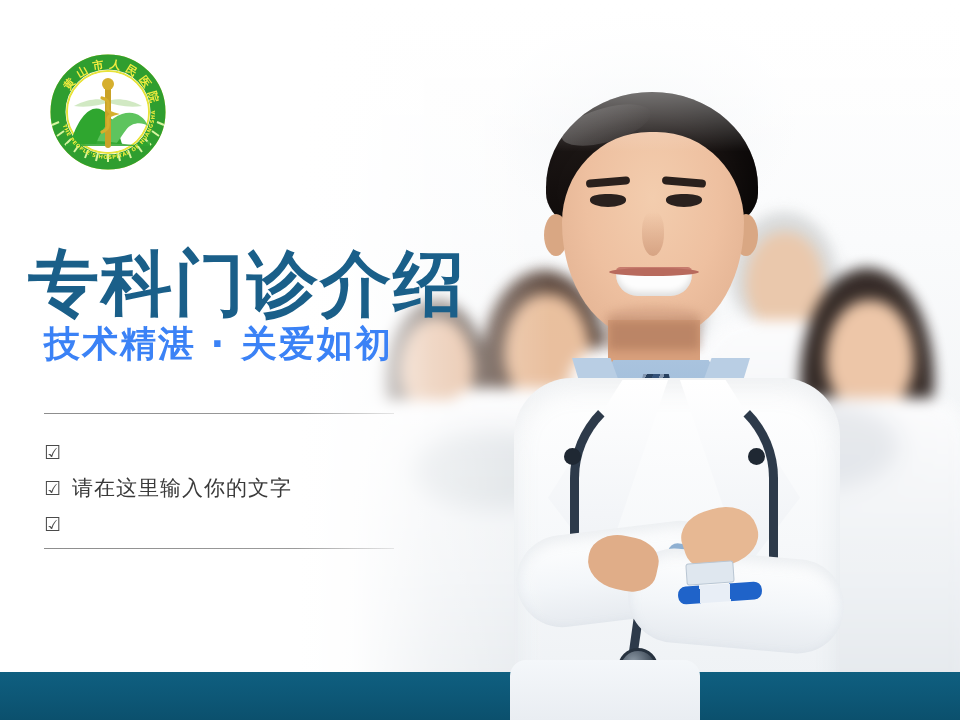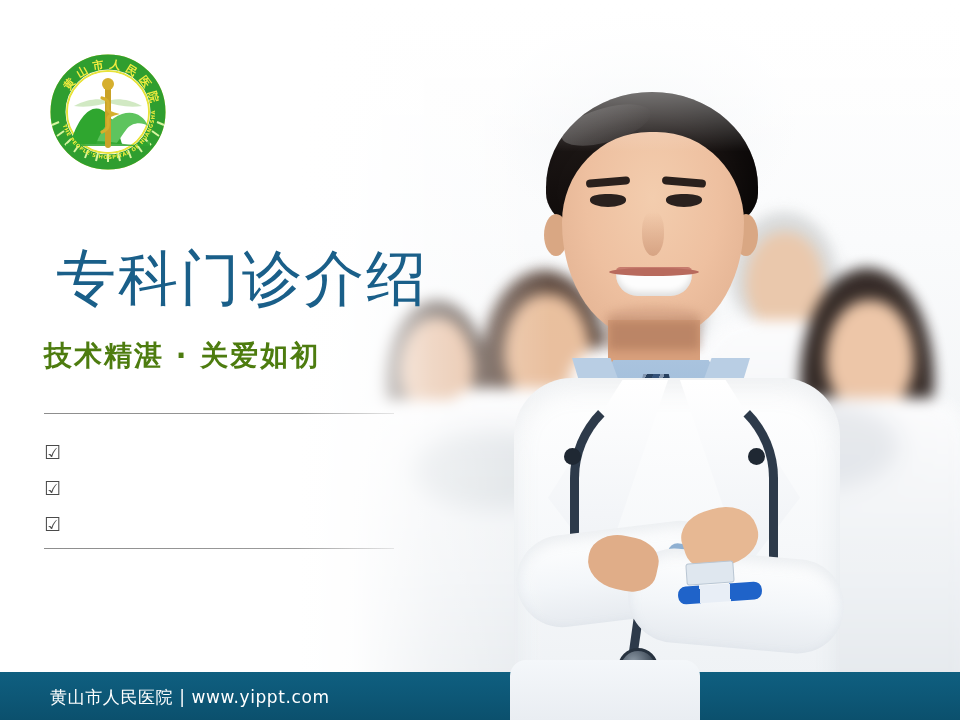--- a/index.html
+++ b/index.html
@@ -129,28 +129,28 @@
       linear-gradient(90deg,#ffffff 0%,rgba(255,255,255,.92) 8%,rgba(255,255,255,.45) 20%,rgba(255,255,255,0) 38%),
       linear-gradient(180deg,#ffffff 0%,rgba(255,255,255,.75) 6%,rgba(255,255,255,0) 22%);
   }
 
   
   .logo{position:absolute;left:44px;top:48px;width:140px;height:128px;}
   .logo svg{display:block;}
 
   
   .title{
-    position:absolute;left:56px;top:248px;
-    font-size:60px;line-height:1;font-weight:400;letter-spacing:2px;
+    position:absolute;left:28px;top:248px;
+    font-size:71px;line-height:1;font-weight:700;letter-spacing:2px;
     color:#1a5f89;white-space:nowrap;
   }
   .subtitle{
-    position:absolute;left:44px;top:342px;
-    font-size:28px;line-height:1;font-weight:700;letter-spacing:2px;
-    color:#4d7c0f;white-space:nowrap;
+    position:absolute;left:44px;top:326px;
+    font-size:36px;line-height:1;font-weight:700;letter-spacing:2px;
+    color:#3b82f6;white-space:nowrap;
   }
   .rule{
     position:absolute;left:44px;width:350px;height:1px;
     background:linear-gradient(90deg,#8d8d8d 0%,#9b9b9b 72%,rgba(160,160,160,.25) 100%);
   }
   .rule.top{top:413px;}
   .rule.bot{top:548px;}
   .bullets{position:absolute;left:44px;top:434px;width:400px;}
   .bullet{
     display:flex;align-items:center;height:36px;
@@ -315,25 +315,25 @@
   <div class="subtitle">技术精湛 · 关爱如初</div>
 
   <div class="rule top"></div>
 
   <div class="bullets">
     <div class="bullet">
       <span class="chk">☑</span>
     </div>
     <div class="bullet">
       <span class="chk">☑</span>
+      <span>请在这里输入你的文字</span>
     </div>
     <div class="bullet">
       <span class="chk">☑</span>
     </div>
   </div>
 
   <div class="rule bot"></div>
 
   <div class="footer-band"></div>
   <div class="doc-over-band"></div>
-  <div class="footer-text">黄山市人民医院 | www.yippt.com</div>
 
 </div>
 
 </body></html>

